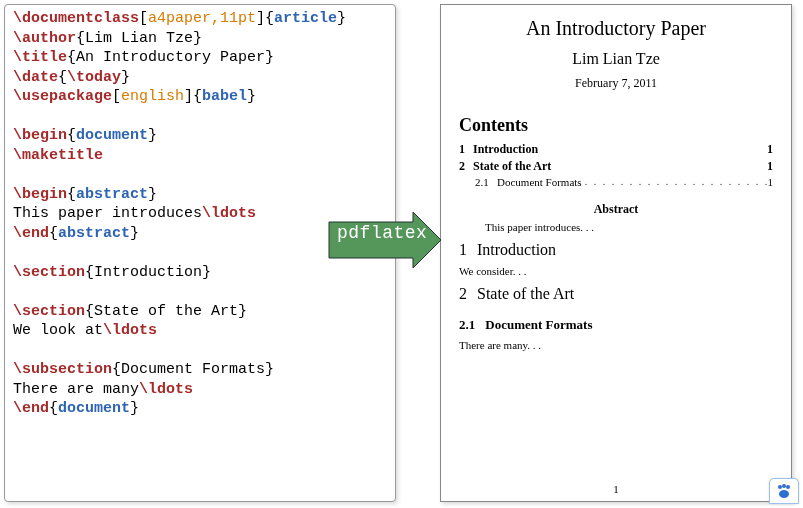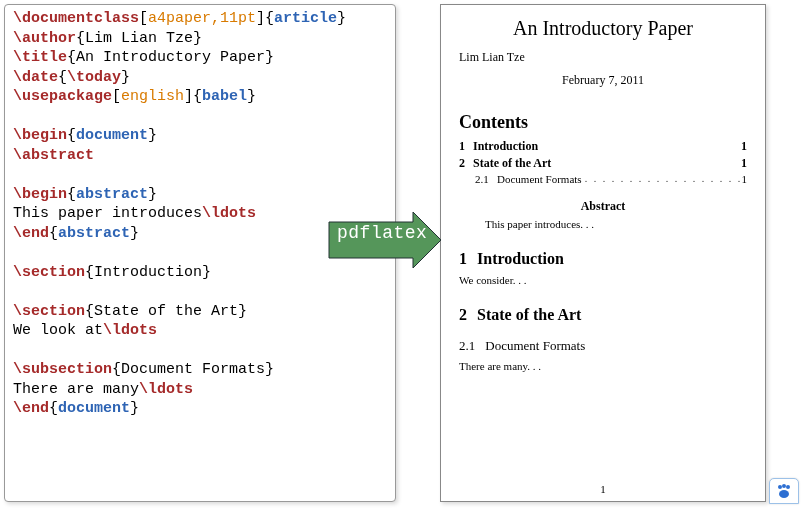--- a/index.html
+++ b/index.html
@@ -60,38 +60,38 @@
     font-size: 18px;
     color: #fff;
     font-weight: 400;
     letter-spacing: 0.5px;
   }
 
   .render-panel {
     position: absolute;
     left: 440px;
     top: 4px;
-    width: 326px;
+    width: 352px;
     height: 498px;
     border: 1px solid #888;
     box-sizing: border-box;
     background: #fff;
     box-shadow: 2px 2px 4px rgba(0,0,0,0.15);
     font-family: "Times New Roman", serif;
     color: #000;
     padding: 10px 18px 0 18px;
   }
   .render-panel .title {
     text-align: center;
     font-size: 20px;
     margin-top: 2px;
   }
   .render-panel .author {
-    text-align: left;
-    font-size: 12px;
+    text-align: center;
+    font-size: 16px;
     margin-top: 10px;
   }
   .render-panel .date {
     text-align: center;
     font-size: 12px;
     margin-top: 8px;
   }
   .render-panel .contents-h {
     font-size: 18px;
     font-weight: bold;
@@ -133,27 +133,27 @@
     font-size: 12px;
     margin-top: 14px;
   }
   .abs-body {
     font-size: 11px;
     margin-top: 4px;
     padding-left: 26px;
   }
   .sec {
     font-size: 16px;
-    font-weight: bold;
-    margin-top: 20px;
+    font-weight: normal;
+    margin-top: 8px;
   }
   .sec .sn { margin-right: 10px; }
   .subsec {
     font-size: 13px;
-    font-weight: normal;
+    font-weight: bold;
     margin-top: 14px;
   }
   .subsec .sn { margin-right: 10px; }
   .body {
     font-size: 11px;
     margin-top: 6px;
     font-family: Liberation Serif, serif;
   }
   .pgnum {
     position: absolute;
@@ -187,21 +187,21 @@
 <div class="wrap">
 
   <div class="code-panel" id="code-panel">
       <div class="line"><span class="cmd">\documentclass</span><span class="br">[</span><span class="opt">a4paper,11pt</span><span class="br">]{</span><span class="arg">article</span><span class="br">}</span></div>
       <div class="line"><span class="cmd">\author</span><span class="br">{Lim Lian Tze}</span></div>
       <div class="line"><span class="cmd">\title</span><span class="br">{An Introductory Paper}</span></div>
       <div class="line"><span class="cmd">\date</span><span class="br">{</span><span class="cmd">\today</span><span class="br">}</span></div>
       <div class="line"><span class="cmd">\usepackage</span><span class="br">[</span><span class="opt">english</span><span class="br">]{</span><span class="arg">babel</span><span class="br">}</span></div>
       <div class="line"><span class="br"> </span></div>
       <div class="line"><span class="cmd">\begin</span><span class="br">{</span><span class="arg">document</span><span class="br">}</span></div>
-      <div class="line"><span class="cmd">\abstract</span></div>
+      <div class="line"><span class="cmd">\maketitle</span></div>
       <div class="line"><span class="br"> </span></div>
       <div class="line"><span class="cmd">\begin</span><span class="br">{</span><span class="arg">abstract</span><span class="br">}</span></div>
       <div class="line"><span class="br">This paper introduces</span><span class="cmd">\ldots</span></div>
       <div class="line"><span class="cmd">\end</span><span class="br">{</span><span class="arg">abstract</span><span class="br">}</span></div>
       <div class="line"><span class="br"> </span></div>
       <div class="line"><span class="cmd">\section</span><span class="br">{Introduction}</span></div>
       <div class="line"><span class="br"> </span></div>
       <div class="line"><span class="cmd">\section</span><span class="br">{State of the Art}</span></div>
       <div class="line"><span class="br">We look at</span><span class="cmd">\ldots</span></div>
       <div class="line"><span class="br"> </span></div>

